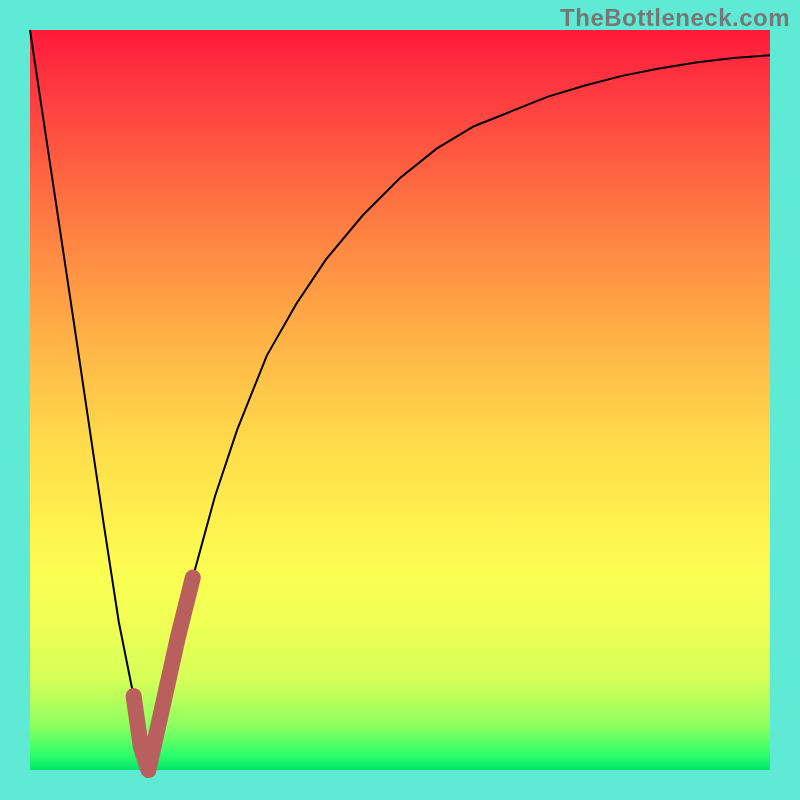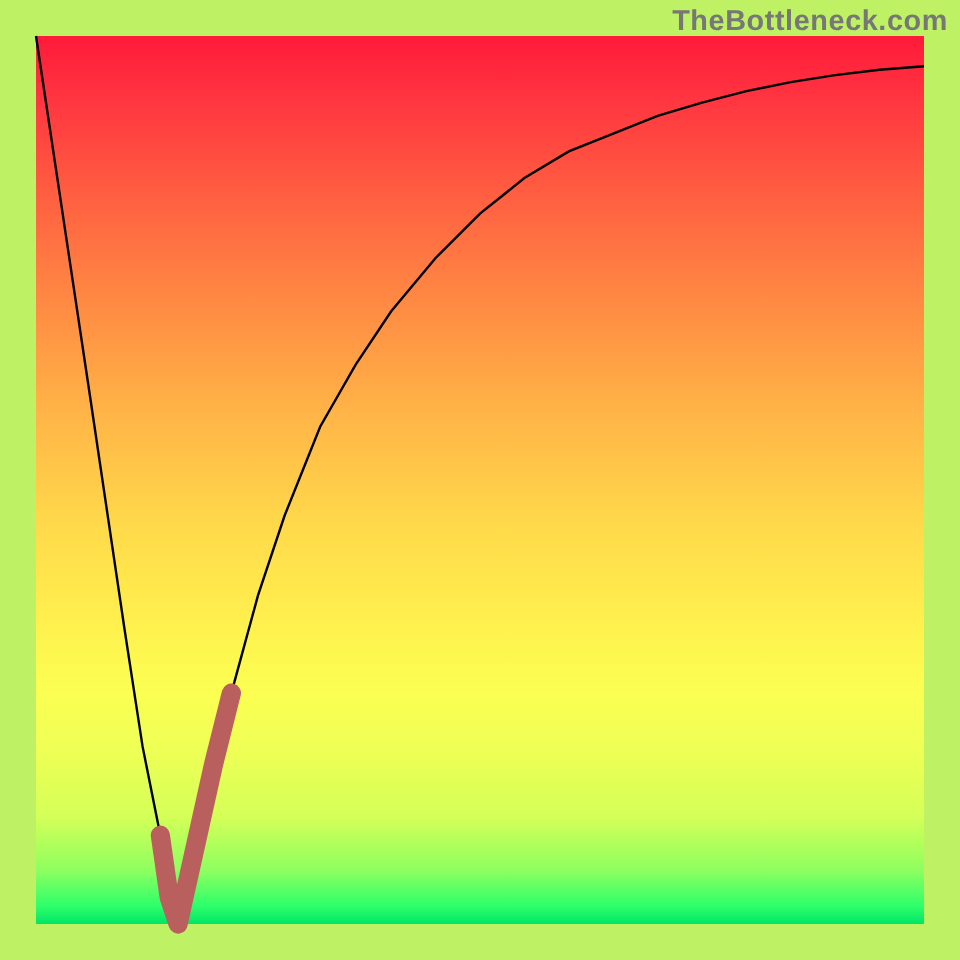--- a/index.html
+++ b/index.html
@@ -1,21 +1,21 @@
 <!DOCTYPE html>
 <html><head>
 <meta charset="utf-8">
 <style>
   * { margin: 0; padding: 0; box-sizing: border-box; }
   html, body { width: 800px; height: 800px; overflow: hidden; background: #000; }
   .frame {
     position: relative;
     width: 800px;
     height: 800px;
-    background: #bef264;
+    background: #5eead4;
   }
   .watermark {
     position: absolute;
     top: 4px;
     right: 10px;
     font-family: Arial, sans-serif;
     font-size: 24px;
     font-weight: 600;
     color: #777;
     letter-spacing: 0.5px;

